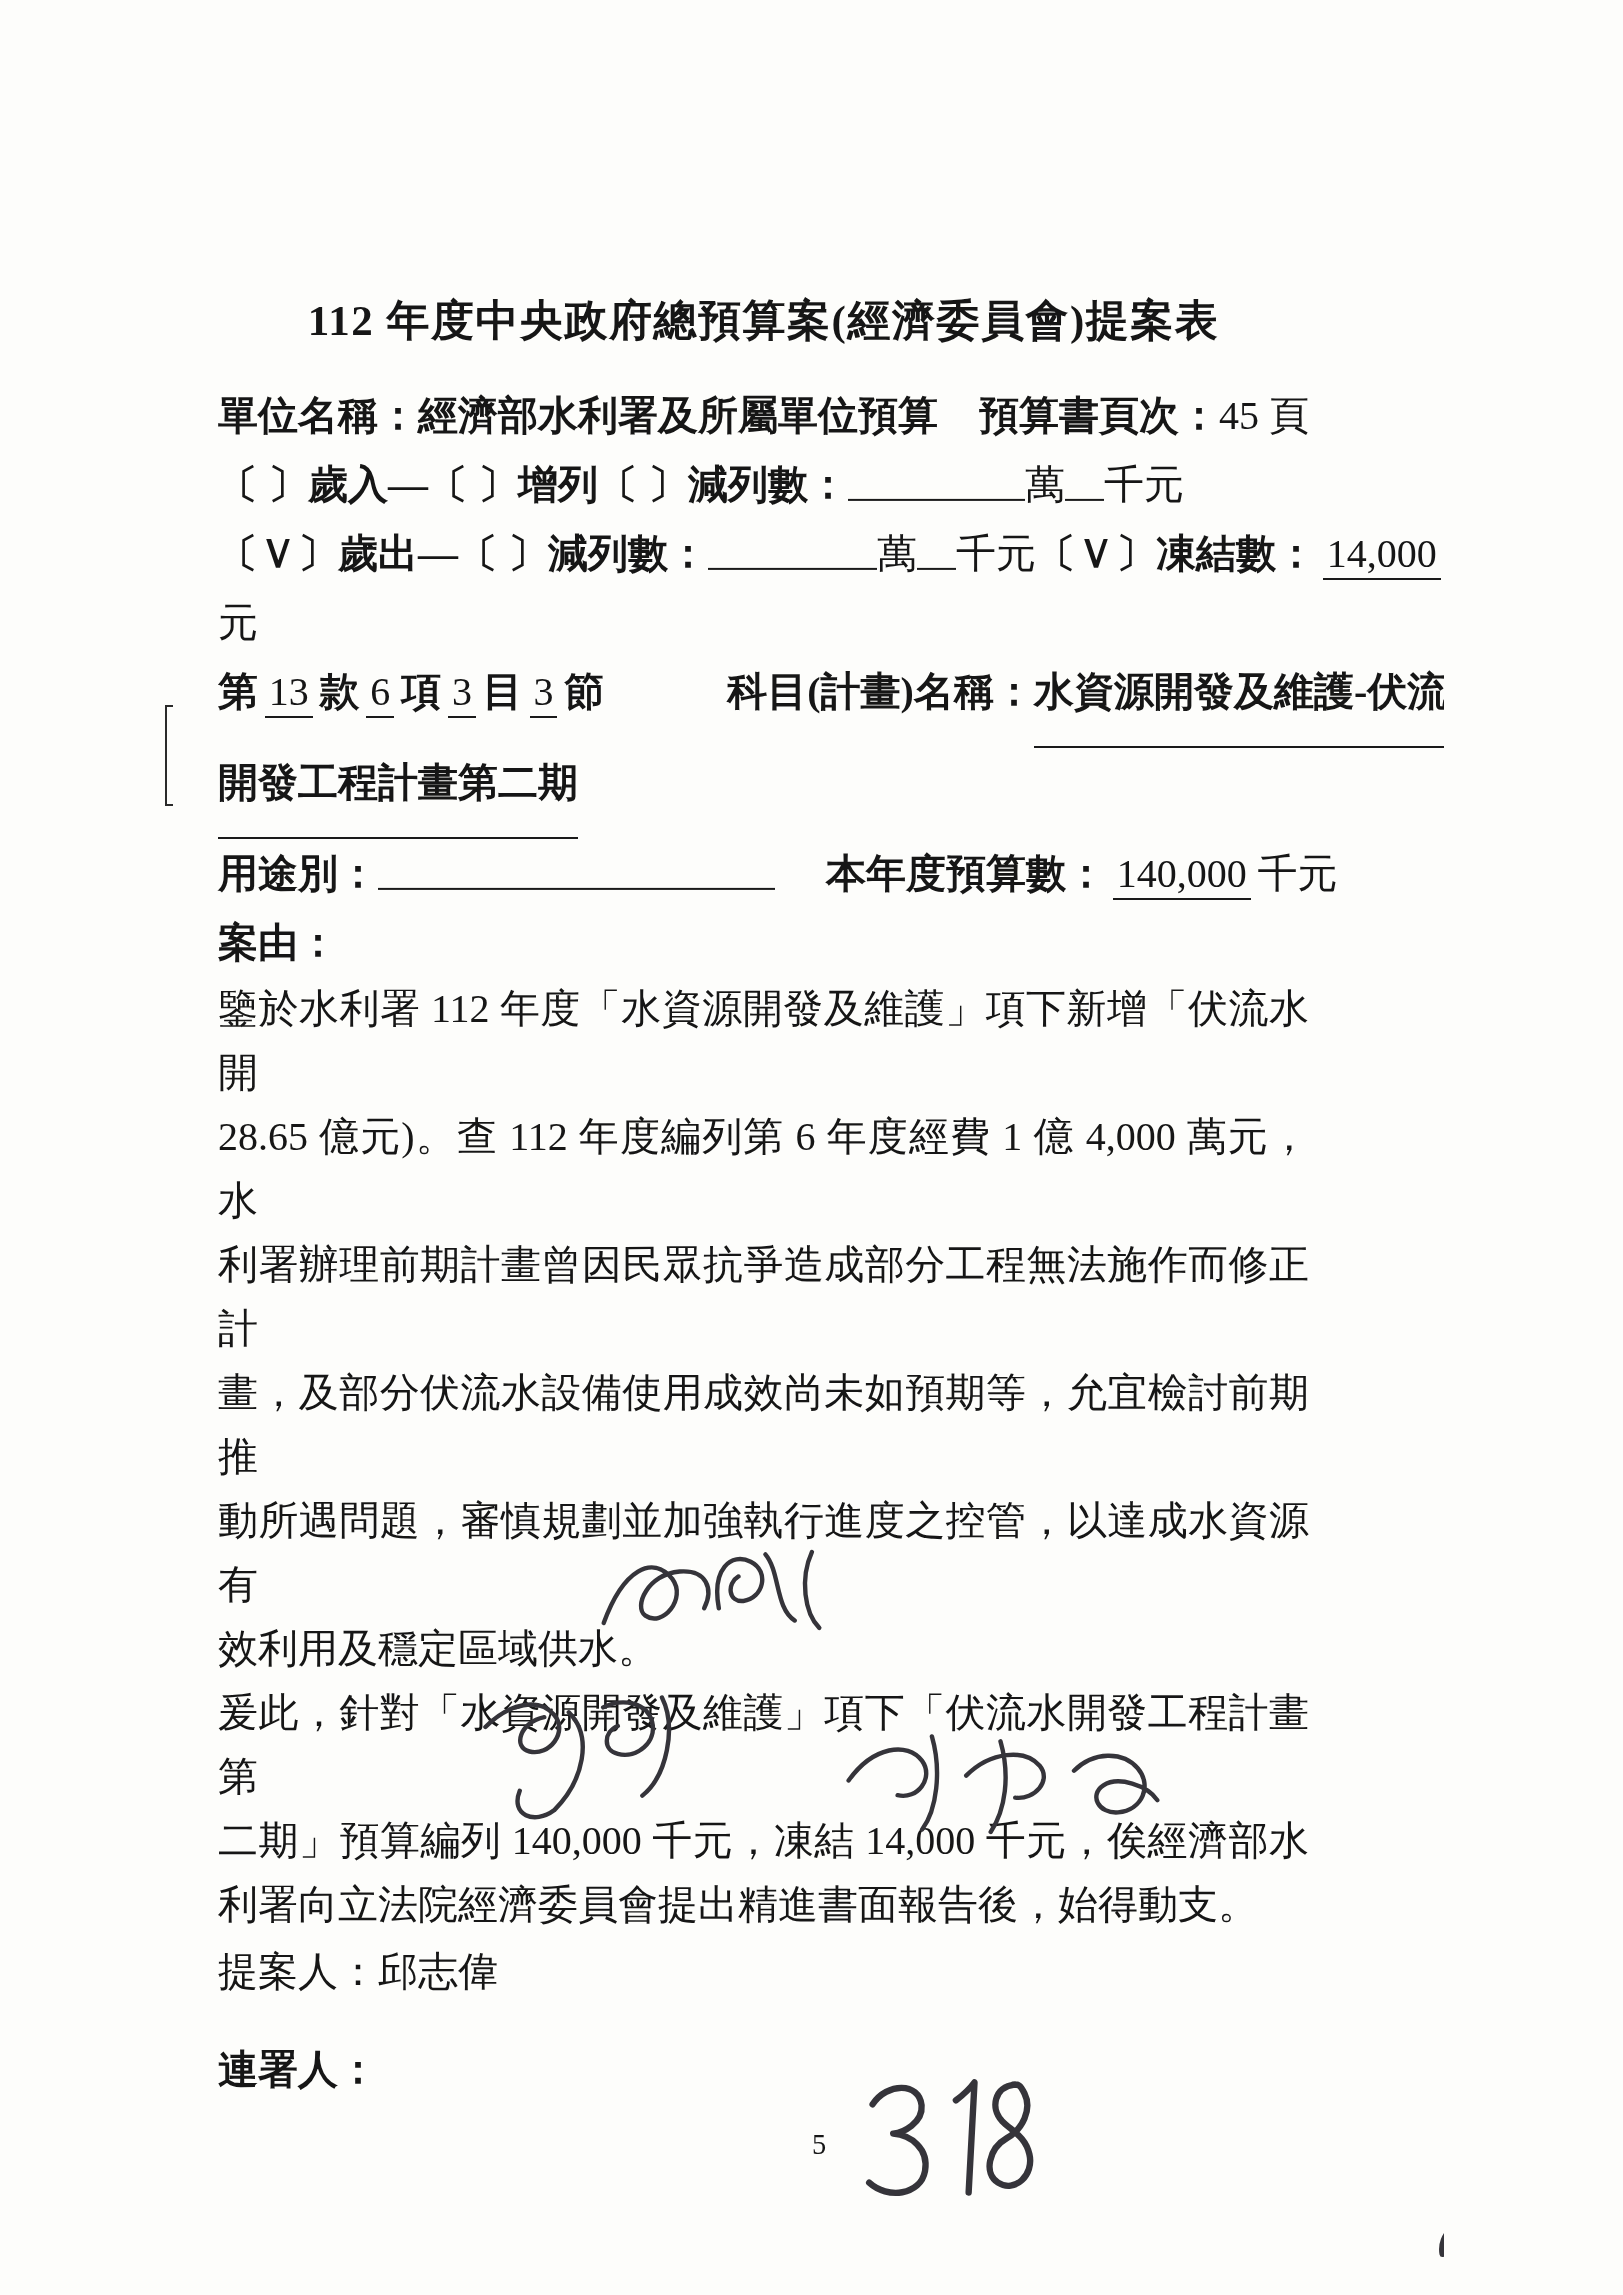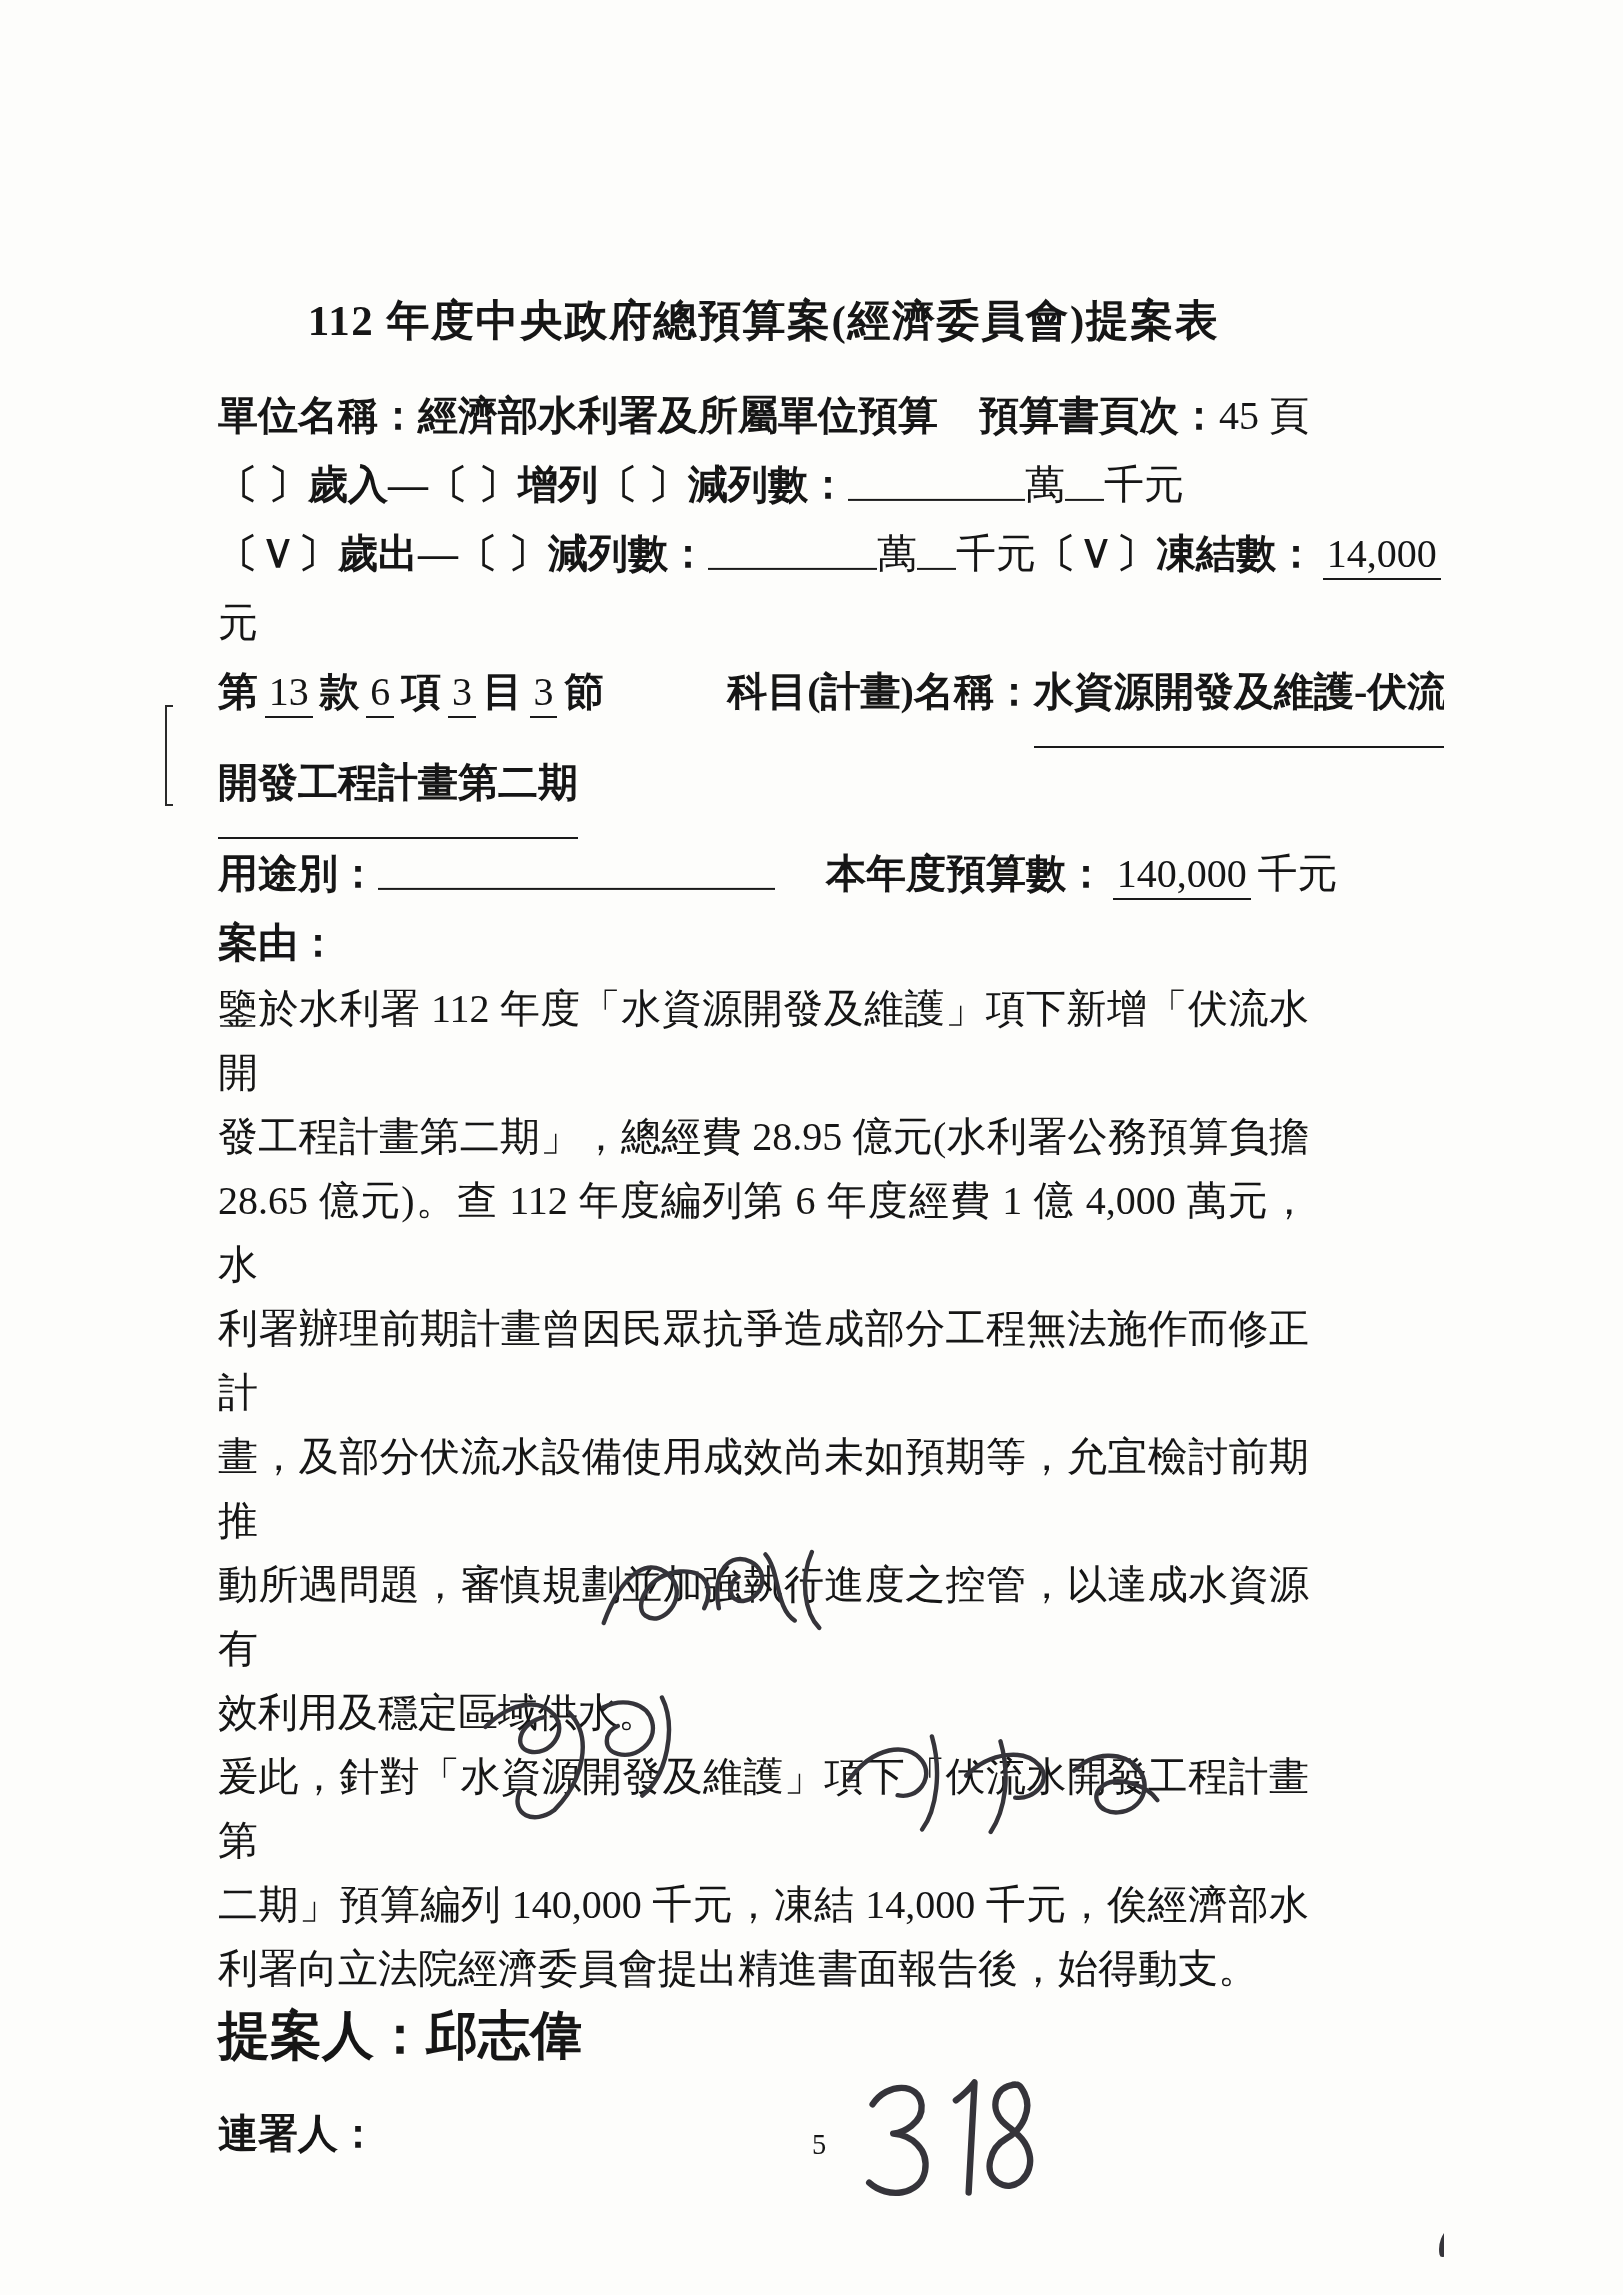--- a/index.html
+++ b/index.html
@@ -54,21 +54,21 @@
   .budget-group { margin-left:51px; }
 
   .case-label { font-size:40px; line-height:69px; font-weight:bold; }
 
   .pline {
     font-size:40px; line-height:64px; font-weight:400;
     text-align:justify; text-align-last:justify;
   }
   .pline.last { text-align:left; text-align-last:left; }
 
-  .proposer-line { font-size:52px; line-height:69px; font-weight:bold; }
+  .proposer-line { font-size:40px; line-height:69px; font-weight:normal; }
   .cosigner-line { font-size:40px; line-height:69px; font-weight:bold; margin-top:29px; }
 
   .margin-bracket {
     position:absolute; left:165px; top:705px;
     width:7.8px; height:101px;
     border-left:2px solid #2a2a2a;
     border-top:2px solid #2a2a2a;
     border-bottom:2px solid #2a2a2a;
   }
 
@@ -124,21 +124,20 @@
     </div>
 
     <div class="hline">
       <span class="b">用途別：</span><span class="blank w810"></span><span class="budget-group"><span class="b">本年度預算數：</span><span class="num-ul">140,000</span><span class="rw">千元</span></span>
     </div>
 
     <div class="case-label">案由：</div>
 
     <div>
       <div class="pline">鑒於水利署 112 年度「水資源開發及維護」項下新增「伏流水開</div>
-      <div class="pline">發工程計畫第二期」，總經費 28.95 億元(水利署公務預算負擔</div>
       <div class="pline">28.65 億元)。查 112 年度編列第 6 年度經費 1 億 4,000 萬元，水</div>
       <div class="pline">利署辦理前期計畫曾因民眾抗爭造成部分工程無法施作而修正計</div>
       <div class="pline">畫，及部分伏流水設備使用成效尚未如預期等，允宜檢討前期推</div>
       <div class="pline">動所遇問題，審慎規劃並加強執行進度之控管，以達成水資源有</div>
       <div class="pline last">效利用及穩定區域供水。</div>
     </div>
 
     <div>
       <div class="pline">爰此，針對「水資源開發及維護」項下「伏流水開發工程計畫第</div>
       <div class="pline">二期」預算編列 140,000 千元，凍結 14,000 千元，俟經濟部水</div>

